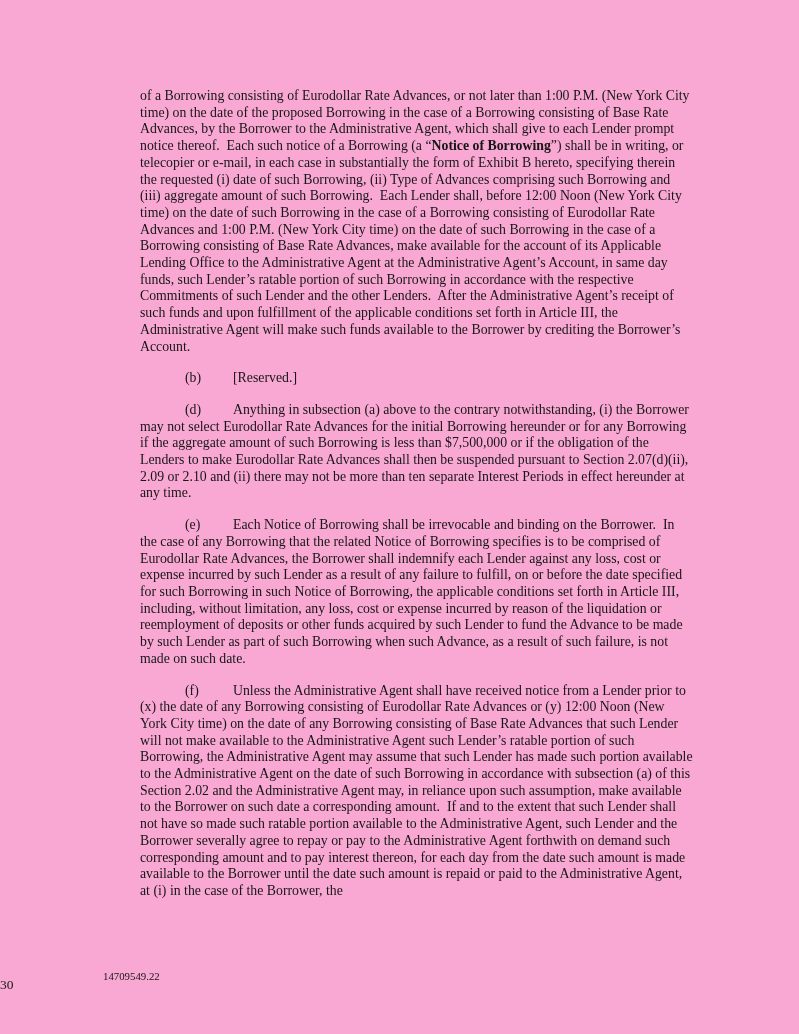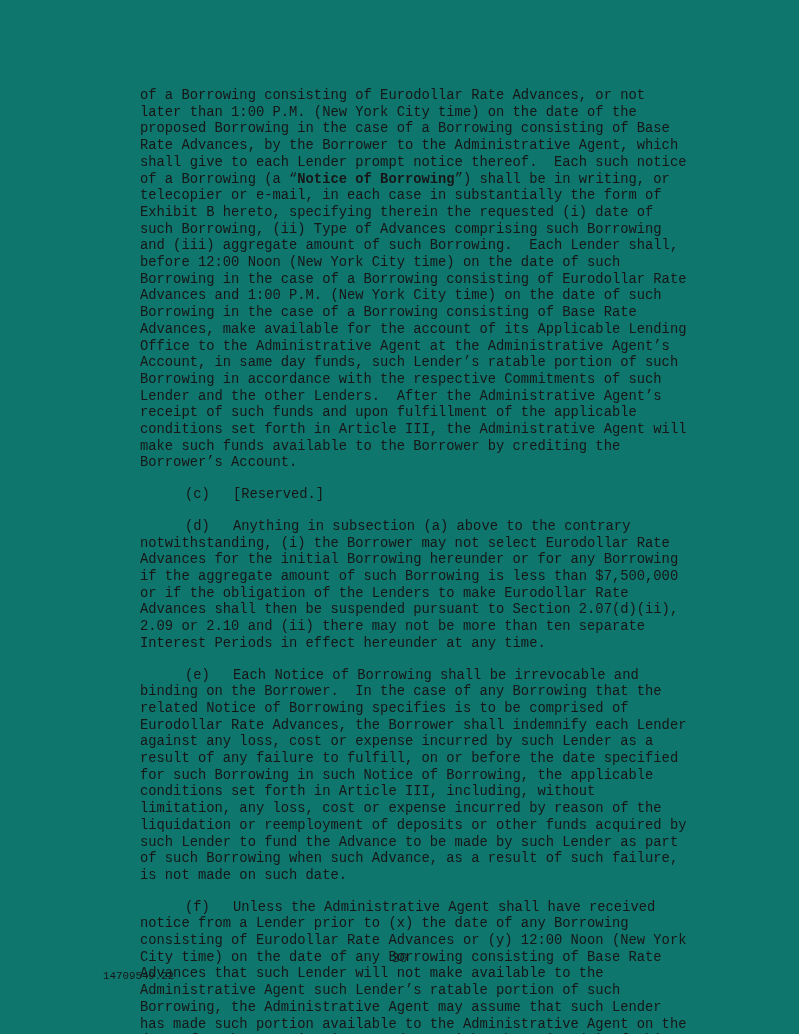--- a/index.html
+++ b/index.html
@@ -1,21 +1,21 @@
 <!DOCTYPE html>
 <html><head>
 <meta charset="utf-8">
 <style>
   html, body { margin: 0; padding: 0; background: #ffffff; }
   .page {
     position: relative;
     width: 799px;
     height: 1034px;
-    background: #0f766e;
-    font-family: Liberation Mono, monospace;
+    background: #f9a8d4;
+    font-family: Liberation Serif, serif;
     color: #161616;
     overflow: hidden;
   }
   .doc {
     position: absolute;
     left: 140px;
     top: 88px;
     width: 553px;
     font-size: 13.8px;
     line-height: 16.7px;
@@ -28,44 +28,44 @@
   }
   .para.no-indent { text-indent: 0; }
   .plabel {
     display: inline-block;
     width: 48px;
     text-indent: 0;
   }
   .defined-term { font-weight: bold; }
   .page-number {
     position: absolute;
-    top: 951px;
+    top: 977px;
     left: 0;
     width: 100%;
-    text-align: center;
+    text-align: left;
     font-size: 13.5px;
   }
   .doc-number {
     position: absolute;
     top: 970px;
     left: 103px;
     font-size: 10.8px;
   }
 </style>
 </head>
 <body>
 
 <div class="page">
 
   <div class="doc">
 
     <p class="para no-indent"><span>of a Borrowing consisting of Eurodollar Rate Advances, or not later than 1:00 P.M. (New York City time) on the date of the proposed Borrowing in the case of a Borrowing consisting of Base Rate Advances, by the Borrower to the Administrative Agent, which shall give to each Lender prompt notice thereof.  Each such notice of a Borrowing (a “</span><span class="defined-term">Notice of Borrowing</span><span>”) shall be in writing, or telecopier or e-mail, in each case in substantially the form of Exhibit B hereto, specifying therein the requested (i) date of such Borrowing, (ii) Type of Advances comprising such Borrowing and (iii) aggregate amount of such Borrowing.  Each Lender shall, before 12:00 Noon (New York City time) on the date of such Borrowing in the case of a Borrowing consisting of Eurodollar Rate Advances and 1:00 P.M. (New York City time) on the date of such Borrowing in the case of a Borrowing consisting of Base Rate Advances, make available for the account of its Applicable Lending Office to the Administrative Agent at the Administrative Agent’s Account, in same day funds, such Lender’s ratable portion of such Borrowing in accordance with the respective Commitments of such Lender and the other Lenders.  After the Administrative Agent’s receipt of such funds and upon fulfillment of the applicable conditions set forth in Article III, the Administrative Agent will make such funds available to the Borrower by crediting the Borrower’s Account.</span></p>
 
+    <p class="para"><span class="plabel">(b)</span><span>[Reserved.]</span></p>
 
-    <p class="para"><span class="plabel">(c)</span><span>[Reserved.]</span></p>
 
     <p class="para"><span class="plabel">(d)</span><span>Anything in subsection (a) above to the contrary notwithstanding, (i) the Borrower may not select Eurodollar Rate Advances for the initial Borrowing hereunder or for any Borrowing if the aggregate amount of such Borrowing is less than $7,500,000 or if the obligation of the Lenders to make Eurodollar Rate Advances shall then be suspended pursuant to Section 2.07(d)(ii), 2.09 or 2.10 and (ii) there may not be more than ten separate Interest Periods in effect hereunder at any time.</span></p>
 
     <p class="para"><span class="plabel">(e)</span><span>Each Notice of Borrowing shall be irrevocable and binding on the Borrower.  In the case of any Borrowing that the related Notice of Borrowing specifies is to be comprised of Eurodollar Rate Advances, the Borrower shall indemnify each Lender against any loss, cost or expense incurred by such Lender as a result of any failure to fulfill, on or before the date specified for such Borrowing in such Notice of Borrowing, the applicable conditions set forth in Article III, including, without limitation, any loss, cost or expense incurred by reason of the liquidation or reemployment of deposits or other funds acquired by such Lender to fund the Advance to be made by such Lender as part of such Borrowing when such Advance, as a result of such failure, is not made on such date.</span></p>
 
     <p class="para"><span class="plabel">(f)</span><span>Unless the Administrative Agent shall have received notice from a Lender prior to (x) the date of any Borrowing consisting of Eurodollar Rate Advances or (y) 12:00 Noon (New York City time) on the date of any Borrowing consisting of Base Rate Advances that such Lender will not make available to the Administrative Agent such Lender’s ratable portion of such Borrowing, the Administrative Agent may assume that such Lender has made such portion available to the Administrative Agent on the date of such Borrowing in accordance with subsection (a) of this Section 2.02 and the Administrative Agent may, in reliance upon such assumption, make available to the Borrower on such date a corresponding amount.  If and to the extent that such Lender shall not have so made such ratable portion available to the Administrative Agent, such Lender and the Borrower severally agree to repay or pay to the Administrative Agent forthwith on demand such corresponding amount and to pay interest thereon, for each day from the date such amount is made available to the Borrower until the date such amount is repaid or paid to the Administrative Agent, at (i) in the case of the Borrower, the</span></p>
 
   </div>
 
   <div class="page-number">30</div>

